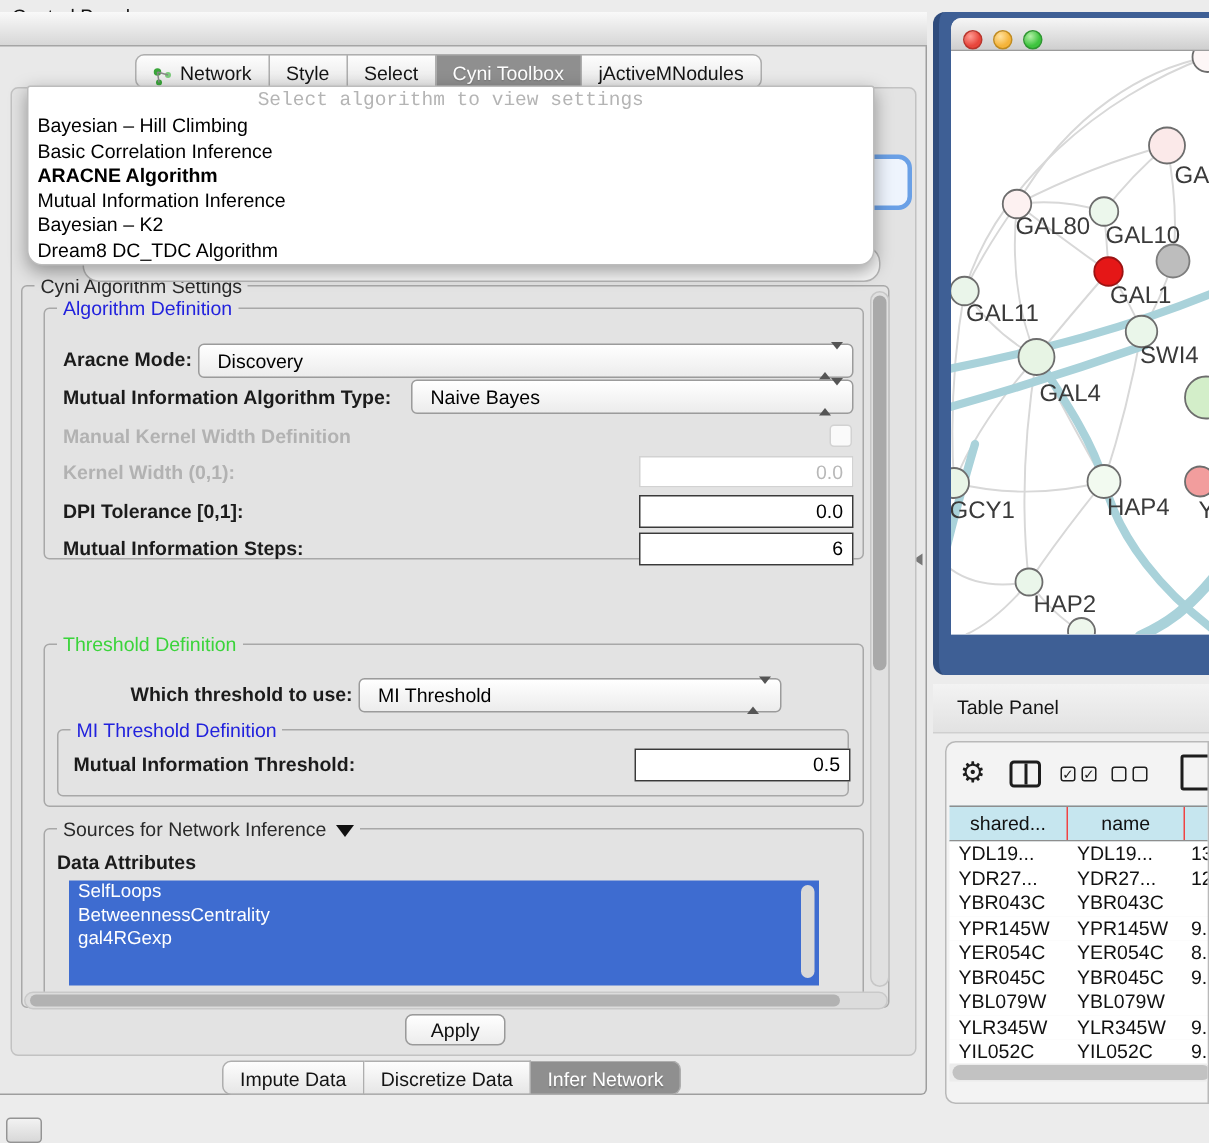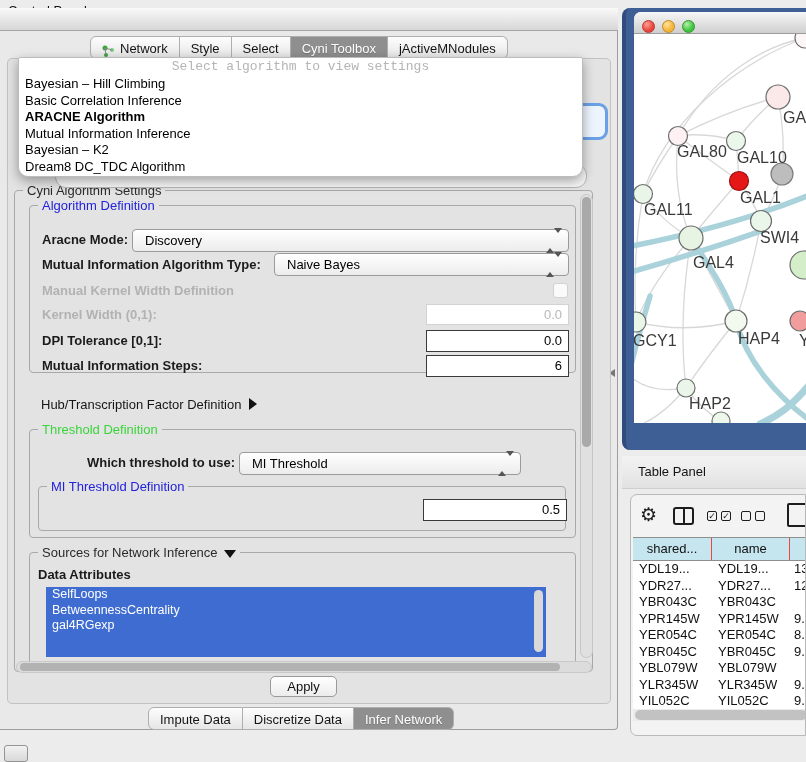--- a/index.html
+++ b/index.html
@@ -205,35 +205,33 @@
       <div class="field" style="left:396px;top:124px;width:143px;height:22px;">
         <span class="fval">0.0</span>
       </div>
 
       <div class="blabel" style="left:12px;top:152px;">Mutual Information Steps:</div>
       <div class="field" style="left:396px;top:149px;width:143px;height:22px;">
         <span class="fval">6</span>
       </div>
     </div>
 
-    <div style="position:absolute;left:26px;top:206px;color:#161616;">
-      <span>Hub/Transcription Factor Definition</span><span class="tri-right"></span>
-    </div>
 
     <div id="thr-group" class="group">
       <div class="gtitle t-green">Threshold Definition</div>
 
       <div class="blabel" style="left:57px;top:25px;">Which threshold to use:</div>
       <div class="combo" style="left:209px;top:22px;width:282px;height:23px;">
         <span class="cval">MI Threshold</span>
         <span class="stepper"><span class="up"></span><span class="dn"></span></span>
       </div>
 
       <div id="mi-group" class="group">
         <div class="gtitle t-blue">MI Threshold Definition</div>
+        <div class="blabel" style="left:10px;top:15px;">Mutual Information Threshold:</div>
         <div class="field" style="left:384px;top:12px;width:144px;height:22px;">
           <span class="fval">0.5</span>
         </div>
       </div>
     </div>
 
     <div id="src-group" class="group">
       <div class="gtitle t-black">
         <span>Sources for Network Inference</span><span class="tri-down"></span>
       </div>

